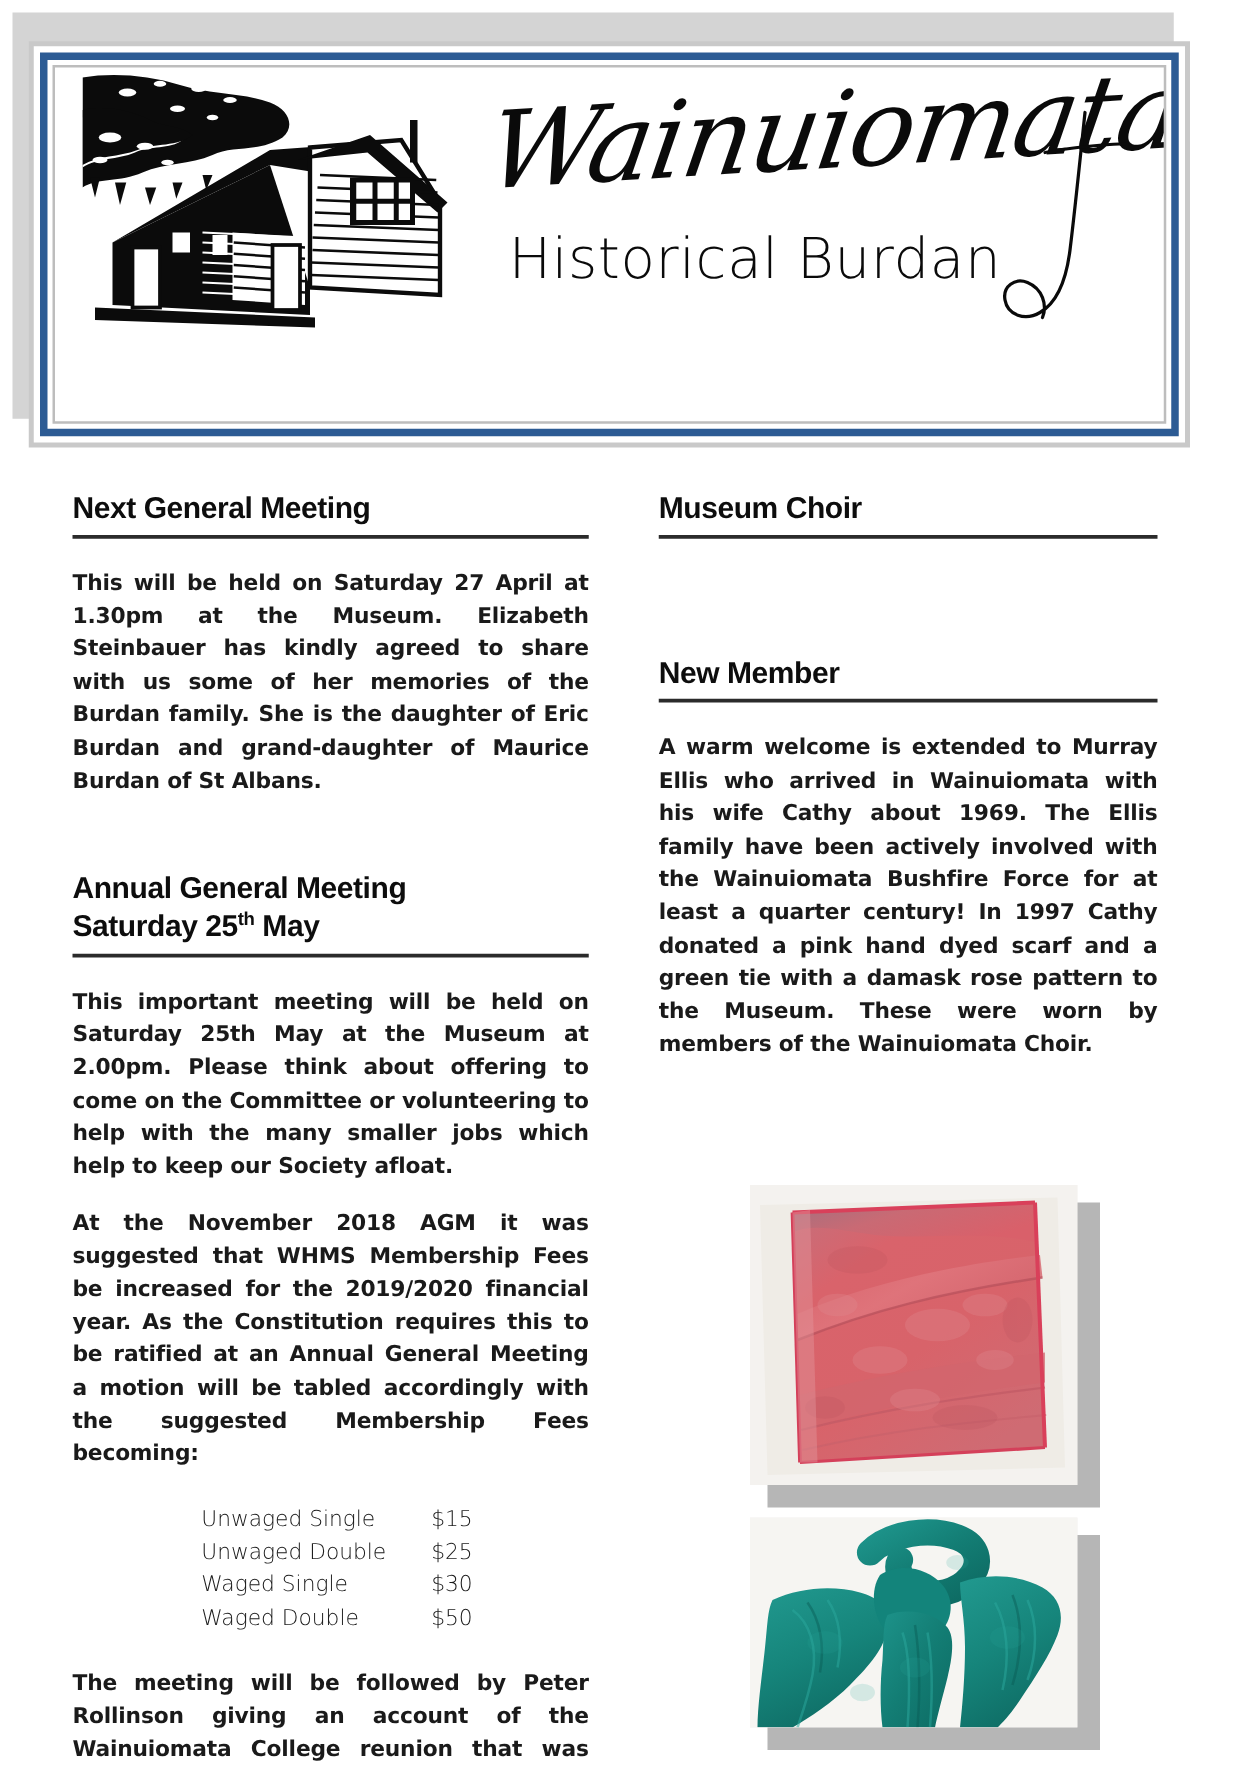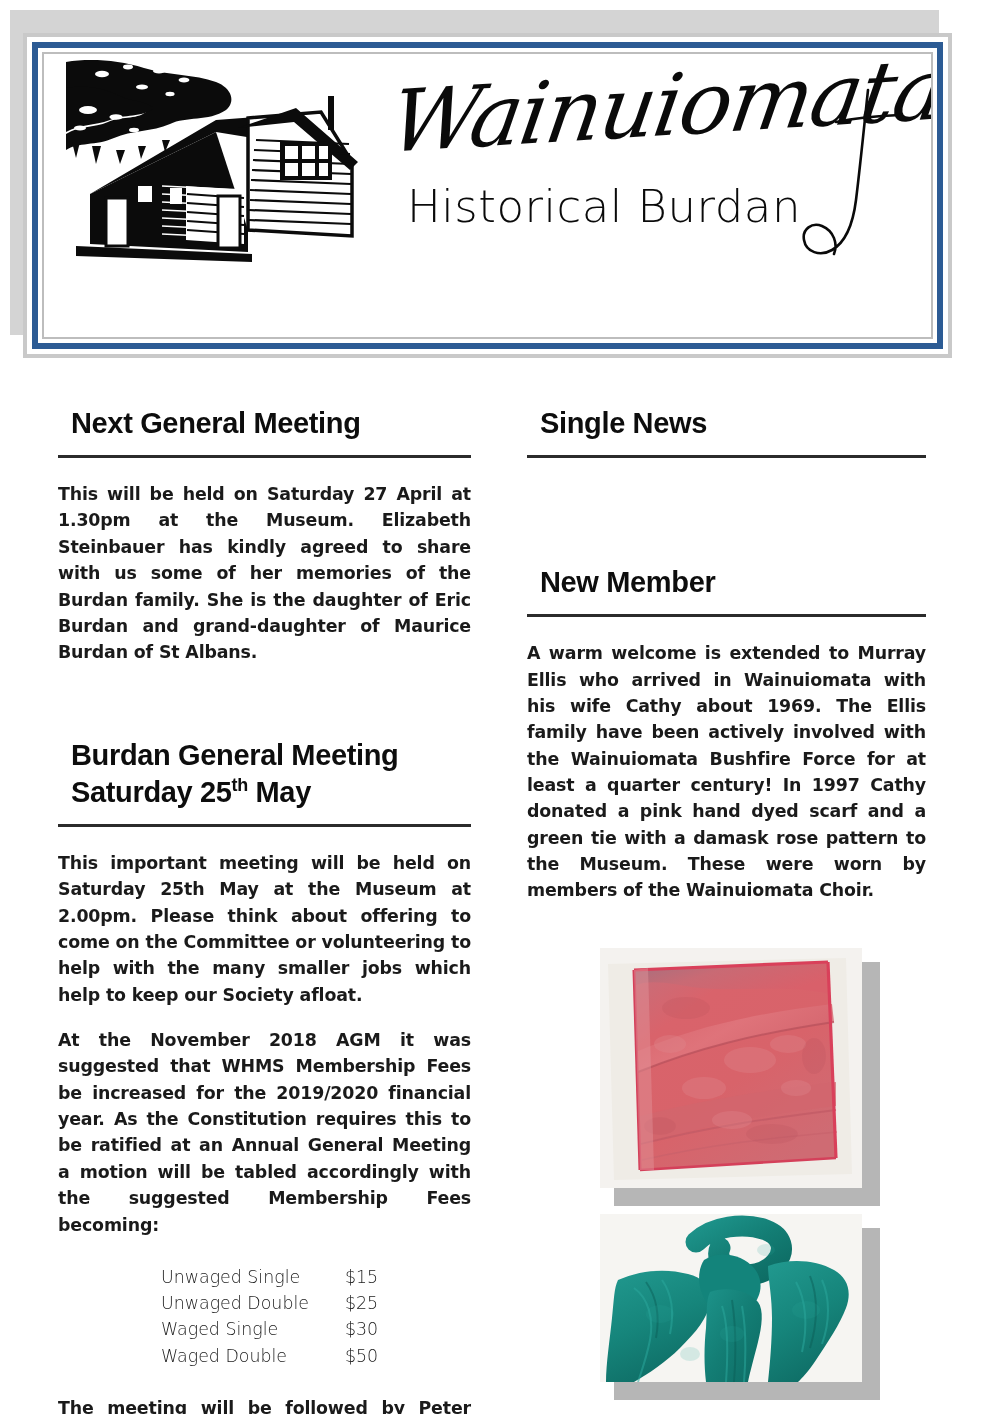--- a/index.html
+++ b/index.html
@@ -133,24 +133,24 @@
   
   .col {
     position: absolute;
     top: 392px;
     width: 413px;
   }
   .col-left  { left: 58px; }
   .col-right { left: 527px; width: 399px; }
 
   h2.section-head {
-    margin: 13px;
+    margin: 0;
     font-family: "Liberation Sans", sans-serif;
     font-weight: bold;
-    font-size: 29px;
+    font-size: 24px;
     line-height: 1.28;
     letter-spacing: -0.35px;
     color: #0d0d0d;
   }
   h2.section-head sup {
     font-size: 0.62em;
     vertical-align: super;
     line-height: 0;
   }
   .head-rule {
@@ -336,21 +336,21 @@
     <h2 class="section-head">Next General Meeting</h2>
     <hr class="head-rule">
     <div class="after-rule"></div>
     <p class="body-text">This will be held on Saturday 27 April at 1.30pm at the Museum. Elizabeth Steinbauer has kindly agreed to share with us some of her memories of the Burdan family. She is the daughter of Eric Burdan and grand-daughter of Maurice Burdan of St Albans.</p>
   </section>
 
   <div style="height:58px"></div>
 
   <section>
     <h2 class="section-head">
-      <span>Burdan General Meeting</span><br>
+      <span>Annual General Meeting</span><br>
       <span>Saturday 25</span><sup>th</sup><span> May</span>
     </h2>
     <hr class="head-rule">
     <div class="after-rule"></div>
 
     <p class="body-text">This important meeting will be held on Saturday 25th May at the Museum at 2.00pm. Please think about offering to come on the Committee or volunteering to help with the many smaller jobs which help to keep our Society afloat.</p>
     <div class="gap-para"></div>
     <p class="body-text">At the November 2018 AGM it was suggested that WHMS Membership Fees be increased for the 2019/2020 financial year. As the Constitution requires this to be ratified at an Annual General Meeting a motion will be tabled accordingly with the suggested Membership Fees becoming:</p>
 
     <table class="fees">
@@ -375,21 +375,21 @@
     </table>
 
     <div style="height:26px"></div>
     <p class="body-text">The meeting will be followed by Peter Rollinson giving an account of the Wainuiomata College reunion that was held at the end of March. The reunion photo boards will be on display in the Museum for the occasion.</p>
   </section>
 </div>
 
 <div class="col col-right">
 
   <section>
-    <h2 class="section-head">Single News</h2>
+    <h2 class="section-head">Museum Choir</h2>
     <hr class="head-rule">
     <div class="after-rule"></div>
   </section>
 
   <div style="height:70px"></div>
 
   <section>
     <h2 class="section-head">New Member</h2>
     <hr class="head-rule">
     <div class="after-rule"></div>

